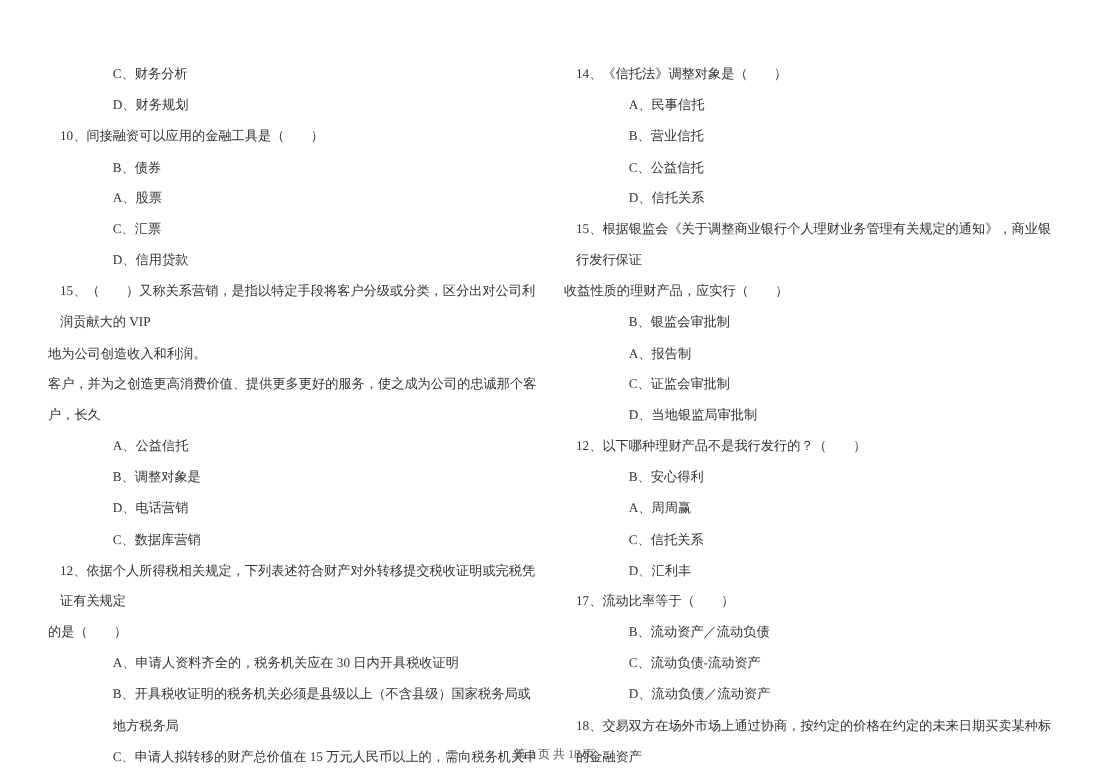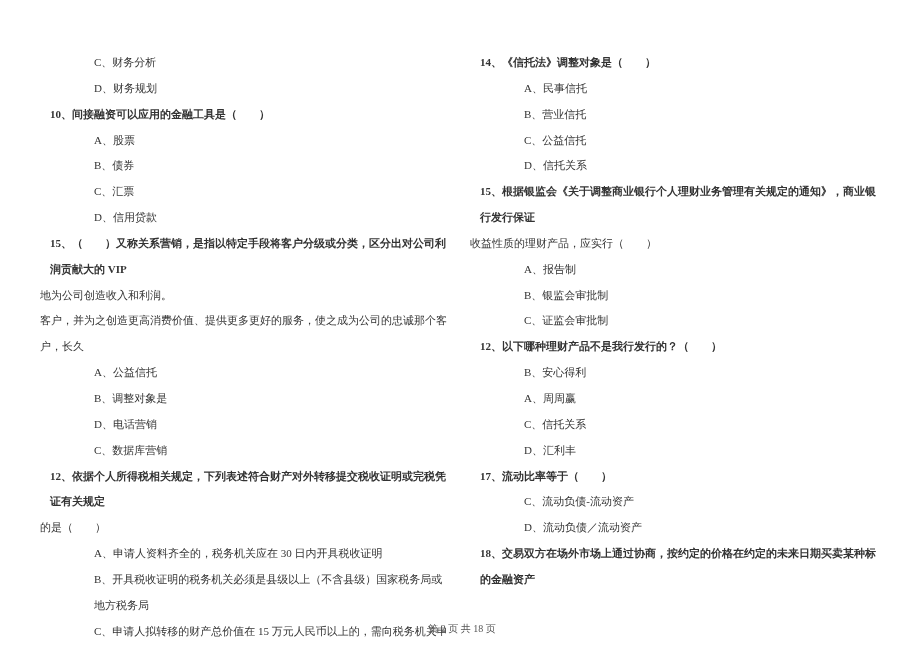--- a/index.html
+++ b/index.html
@@ -24,21 +24,20 @@
     }
     .column {
       flex: 1;
       line-height: 2.35;
     }
     .option {
       padding-left: 54px;
     }
     .question {
       padding-left: 10px;
-      font-weight: bold;
     }
     .question-cont {
       padding-left: 0px;
     }
     .footer {
       position: absolute;
       bottom: 14px;
       left: 4px;
       right: 0;
       text-align: center;
@@ -47,22 +46,22 @@
     }
   </style>
 </head>
 <body>
 
 <div class="page">
   <div class="column">
     <div class="option">C、财务分析</div>
     <div class="option">D、财务规划</div>
     <div class="question">10、间接融资可以应用的金融工具是（　　）</div>
+    <div class="option">B、债券</div>
     <div class="option">A、股票</div>
-    <div class="option">B、债券</div>
     <div class="option">C、汇票</div>
     <div class="option">D、信用贷款</div>
     <div class="question">15、（　　）又称关系营销，是指以特定手段将客户分级或分类，区分出对公司利润贡献大的 VIP</div>
     <div class="question-cont">地为公司创造收入和利润。</div>
     <div class="question-cont">客户，并为之创造更高消费价值、提供更多更好的服务，使之成为公司的忠诚那个客户，长久</div>
     <div class="option">A、公益信托</div>
     <div class="option">B、调整对象是</div>
     <div class="option">D、电话营销</div>
     <div class="option">C、数据库营销</div>
     <div class="question">12、依据个人所得税相关规定，下列表述符合财产对外转移提交税收证明或完税凭证有关规定</div>
@@ -74,29 +73,31 @@
   </div>
 
   <div class="column">
     <div class="question">14、《信托法》调整对象是（　　）</div>
     <div class="option">A、民事信托</div>
     <div class="option">B、营业信托</div>
     <div class="option">C、公益信托</div>
     <div class="option">D、信托关系</div>
     <div class="question">15、根据银监会《关于调整商业银行个人理财业务管理有关规定的通知》，商业银行发行保证</div>
     <div class="question-cont">收益性质的理财产品，应实行（　　）</div>
+    <div class="option">B、银监会审批制</div>
     <div class="option">A、报告制</div>
-    <div class="option">B、银监会审批制</div>
     <div class="option">C、证监会审批制</div>
+    <div class="option">D、当地银监局审批制</div>
     <div class="question">12、以下哪种理财产品不是我行发行的？（　　）</div>
     <div class="option">B、安心得利</div>
     <div class="option">A、周周赢</div>
     <div class="option">C、信托关系</div>
     <div class="option">D、汇利丰</div>
     <div class="question">17、流动比率等于（　　）</div>
+    <div class="option">B、流动资产／流动负债</div>
     <div class="option">C、流动负债-流动资产</div>
     <div class="option">D、流动负债／流动资产</div>
     <div class="question">18、交易双方在场外市场上通过协商，按约定的价格在约定的未来日期买卖某种标的金融资产</div>
 
   </div>
 </div>
 
 <div class="footer">第 2 页 共 18 页</div>
 
 </body></html>

